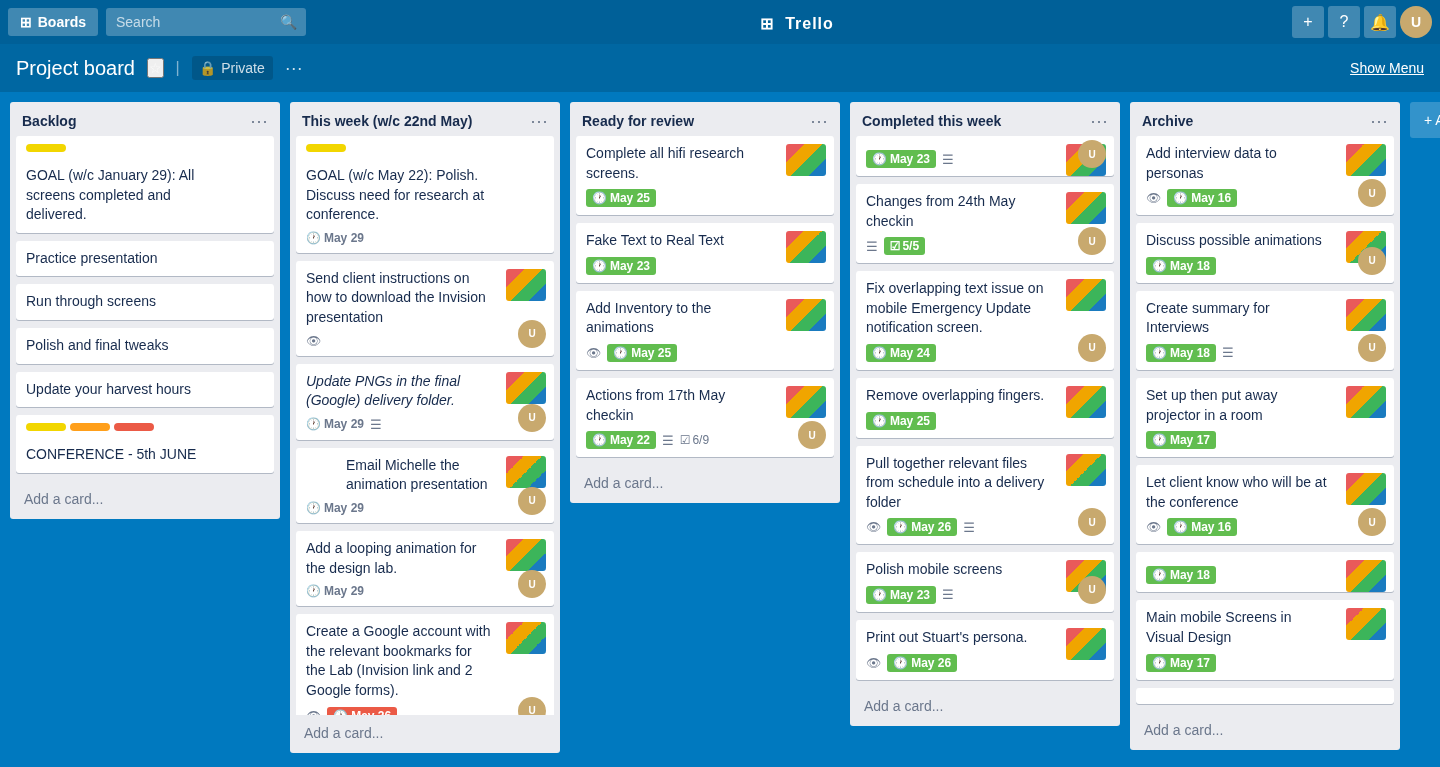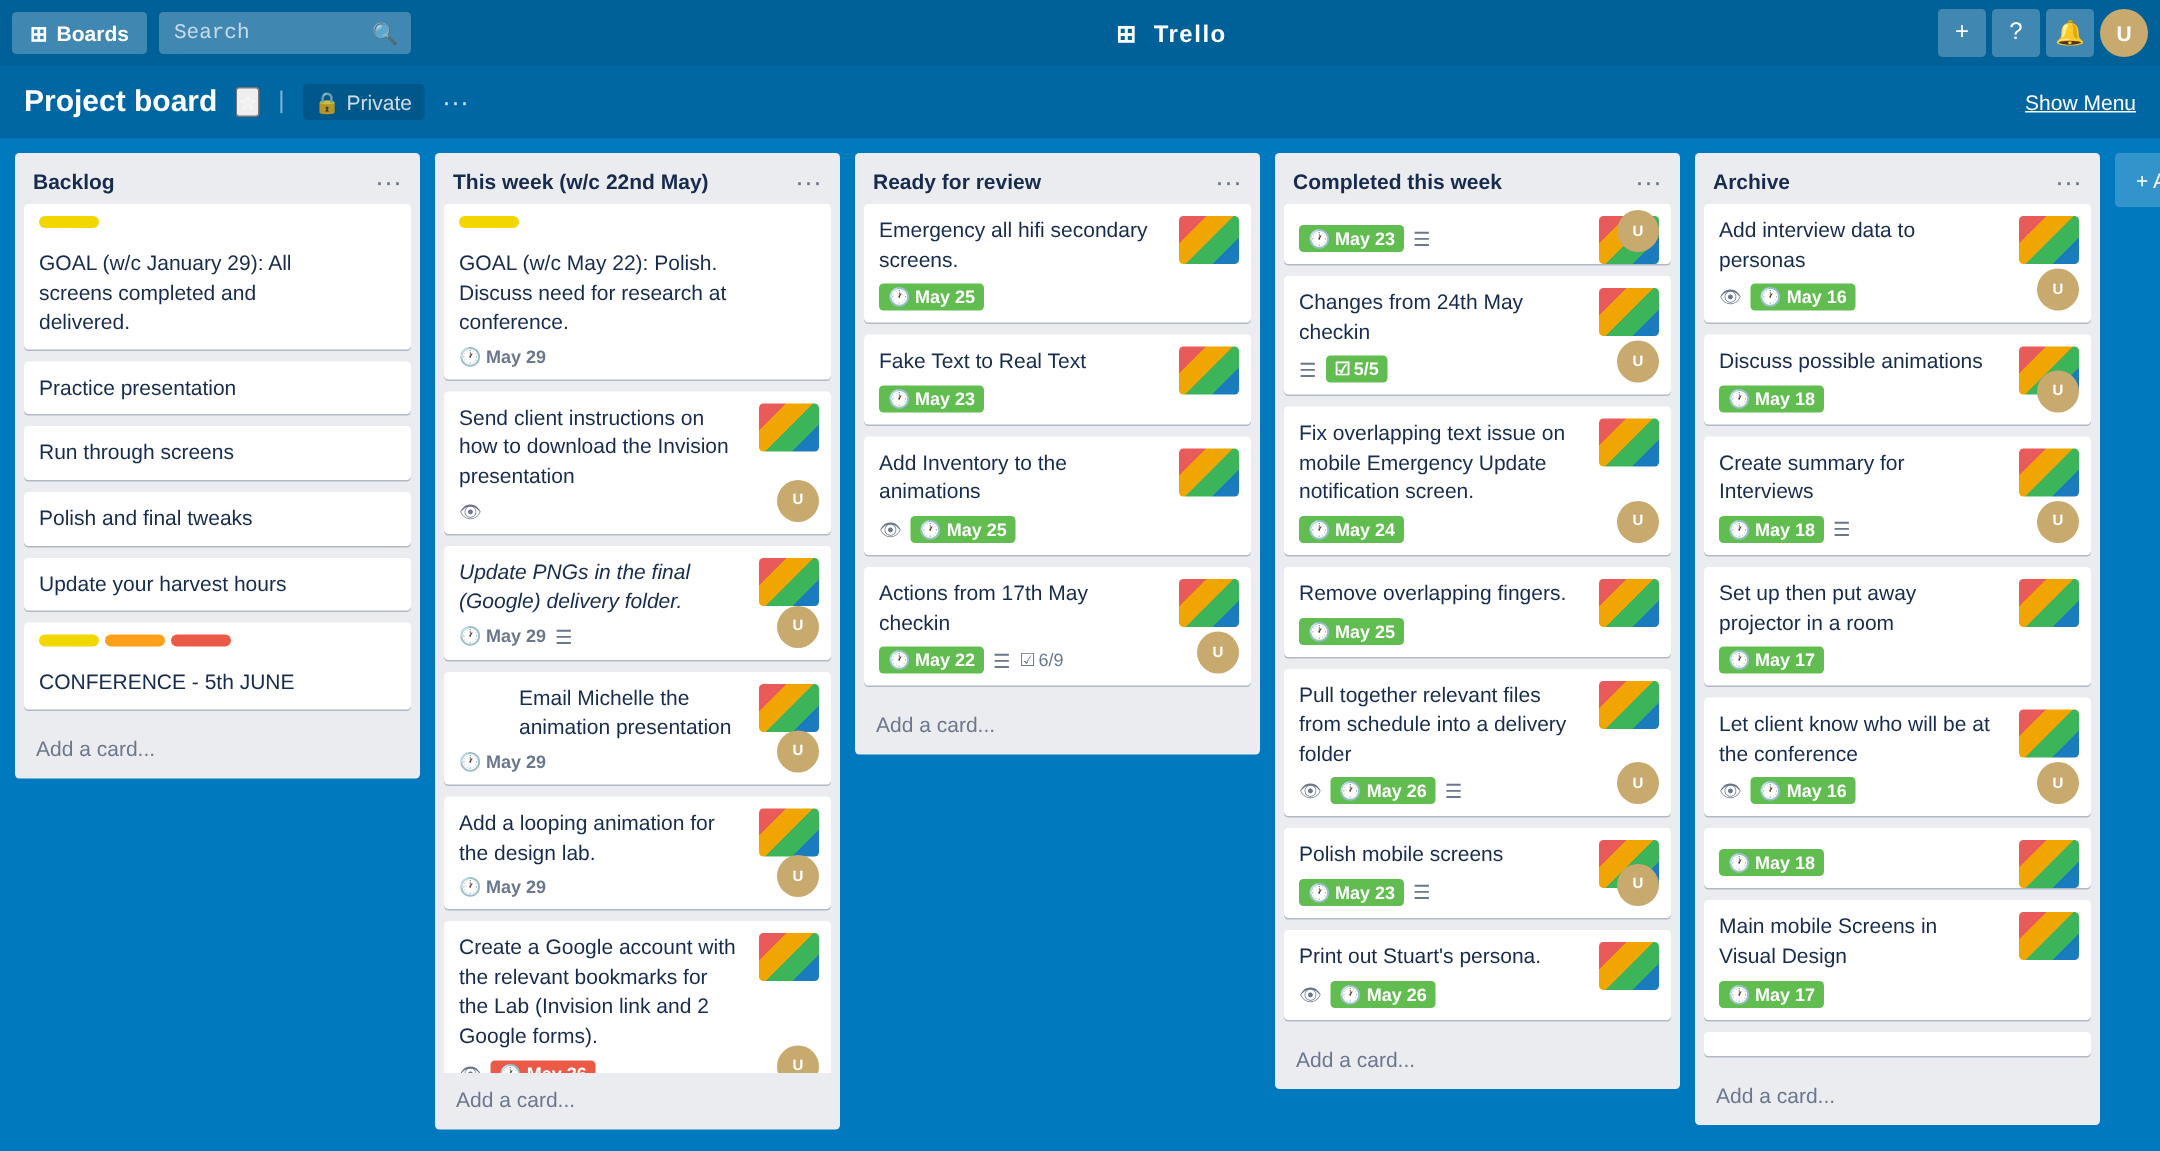--- a/index.html
+++ b/index.html
@@ -27,23 +27,22 @@
       align-items: center;
       gap: 6px;
     }
     .search-bar {
       background: rgba(255,255,255,0.25);
       border: none;
       border-radius: 3px;
       padding: 6px 30px 6px 10px;
       color: #fff;
       font-size: 14px;
-      width: 168px;
+      width: 200px;
       outline: none;
-      font-family: Liberation Mono, monospace;
     }
     .search-bar::placeholder { color: rgba(255,255,255,0.7); }
     .search-wrap { position: relative; }
     .search-wrap .search-icon-nav {
       position: absolute; right: 8px; top: 50%; transform: translateY(-50%);
       color: rgba(255,255,255,0.7); font-size: 14px; pointer-events: none;
     }
     .trello-logo {
       flex: 1;
       text-align: center;
@@ -84,21 +83,21 @@
       background: rgba(0,0,0,0.15);
       padding: 8px 16px;
       display: flex;
       align-items: center;
       gap: 12px;
       height: 48px;
     }
     .board-title {
       color: #fff;
       font-size: 20px;
-      font-weight: 700;
+      font-weight: 400;
     }
     .board-star, .board-private {
       color: rgba(255,255,255,0.8);
       font-size: 14px;
       cursor: pointer;
     }
     .separator { color: rgba(255,255,255,0.5); }
     .board-private { display: flex; align-items: center; gap: 4px; background: rgba(0,0,0,0.15); border-radius: 3px; padding: 4px 8px; }
     .show-menu-btn {
       margin-left: auto;
@@ -356,21 +355,21 @@
       </div>
       <div class="list-footer"><button class="add-card-btn">Add a card...</button></div>
     </div>
     <div class="list">
       <div class="list-header">
         <span style="font-size:14px;font-weight:700;color:#172b4d">Ready for review</span>
         <button class="list-menu-btn">···</button>
       </div>
       <div class="list-cards">
         <div class="card">
-          <div class="card-title" style="padding-right:52px;">Emergency all hifi secondary screens.</div>
+          <div class="card-title" style="padding-right:52px;">Complete all hifi research screens.</div>
           <div style="position:absolute;right:8px;top:8px;width:40px;height:32px;border-radius:3px;background:linear-gradient(135deg,#e95a5a 25%,#f0a500 25% 50%,#3cb55a 50% 75%,#1a7bbf 75%);"></div>
           <div class="card-meta" style="margin-top:6px;display:flex;align-items:center;gap:6px;flex-wrap:wrap;">
             <span style="display:flex;align-items:center;gap:3px;font-size:12px;background:#61bd4f;color:#fff;border-radius:3px;padding:2px 6px;font-weight:600;"><span>🕐</span>May 25</span>
           </div>
         </div>
         <div class="card">
           <div class="card-title" style="padding-right:52px;">Fake Text to Real Text</div>
           <div style="position:absolute;right:8px;top:8px;width:40px;height:32px;border-radius:3px;background:linear-gradient(135deg,#e95a5a 25%,#f0a500 25% 50%,#3cb55a 50% 75%,#1a7bbf 75%);"></div>
           <div class="card-meta" style="margin-top:6px;display:flex;align-items:center;gap:6px;flex-wrap:wrap;">
             <span style="display:flex;align-items:center;gap:3px;font-size:12px;background:#61bd4f;color:#fff;border-radius:3px;padding:2px 6px;font-weight:600;"><span>🕐</span>May 23</span>

